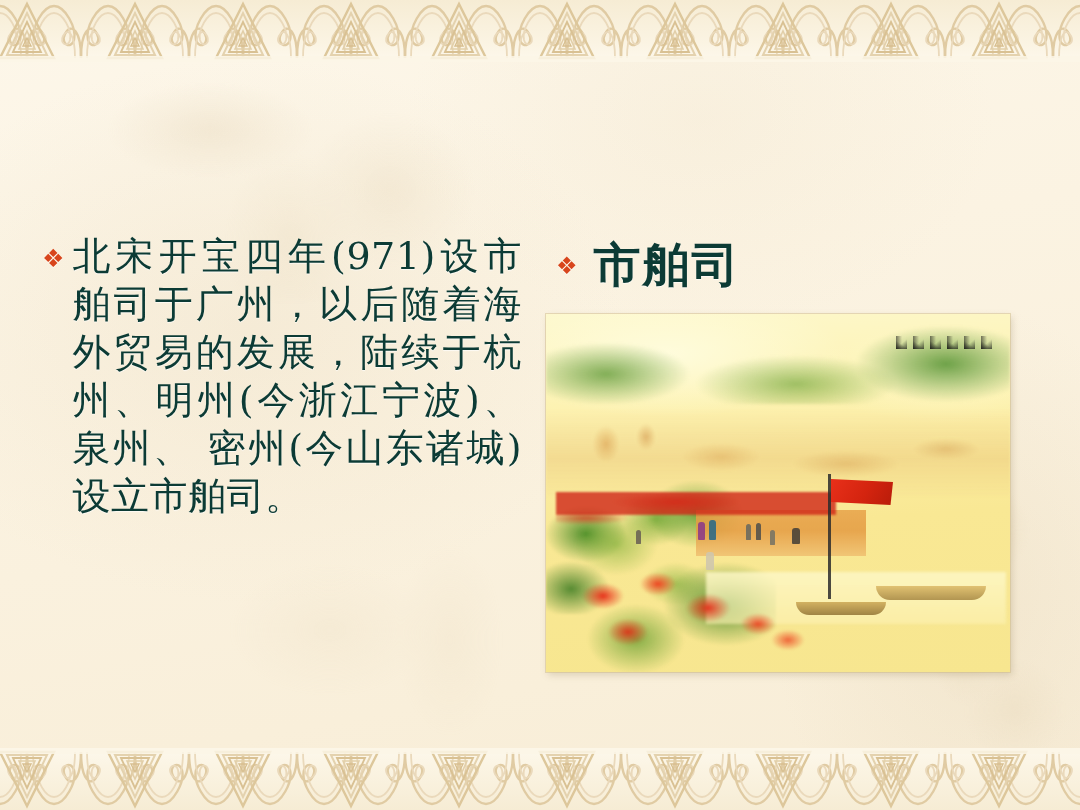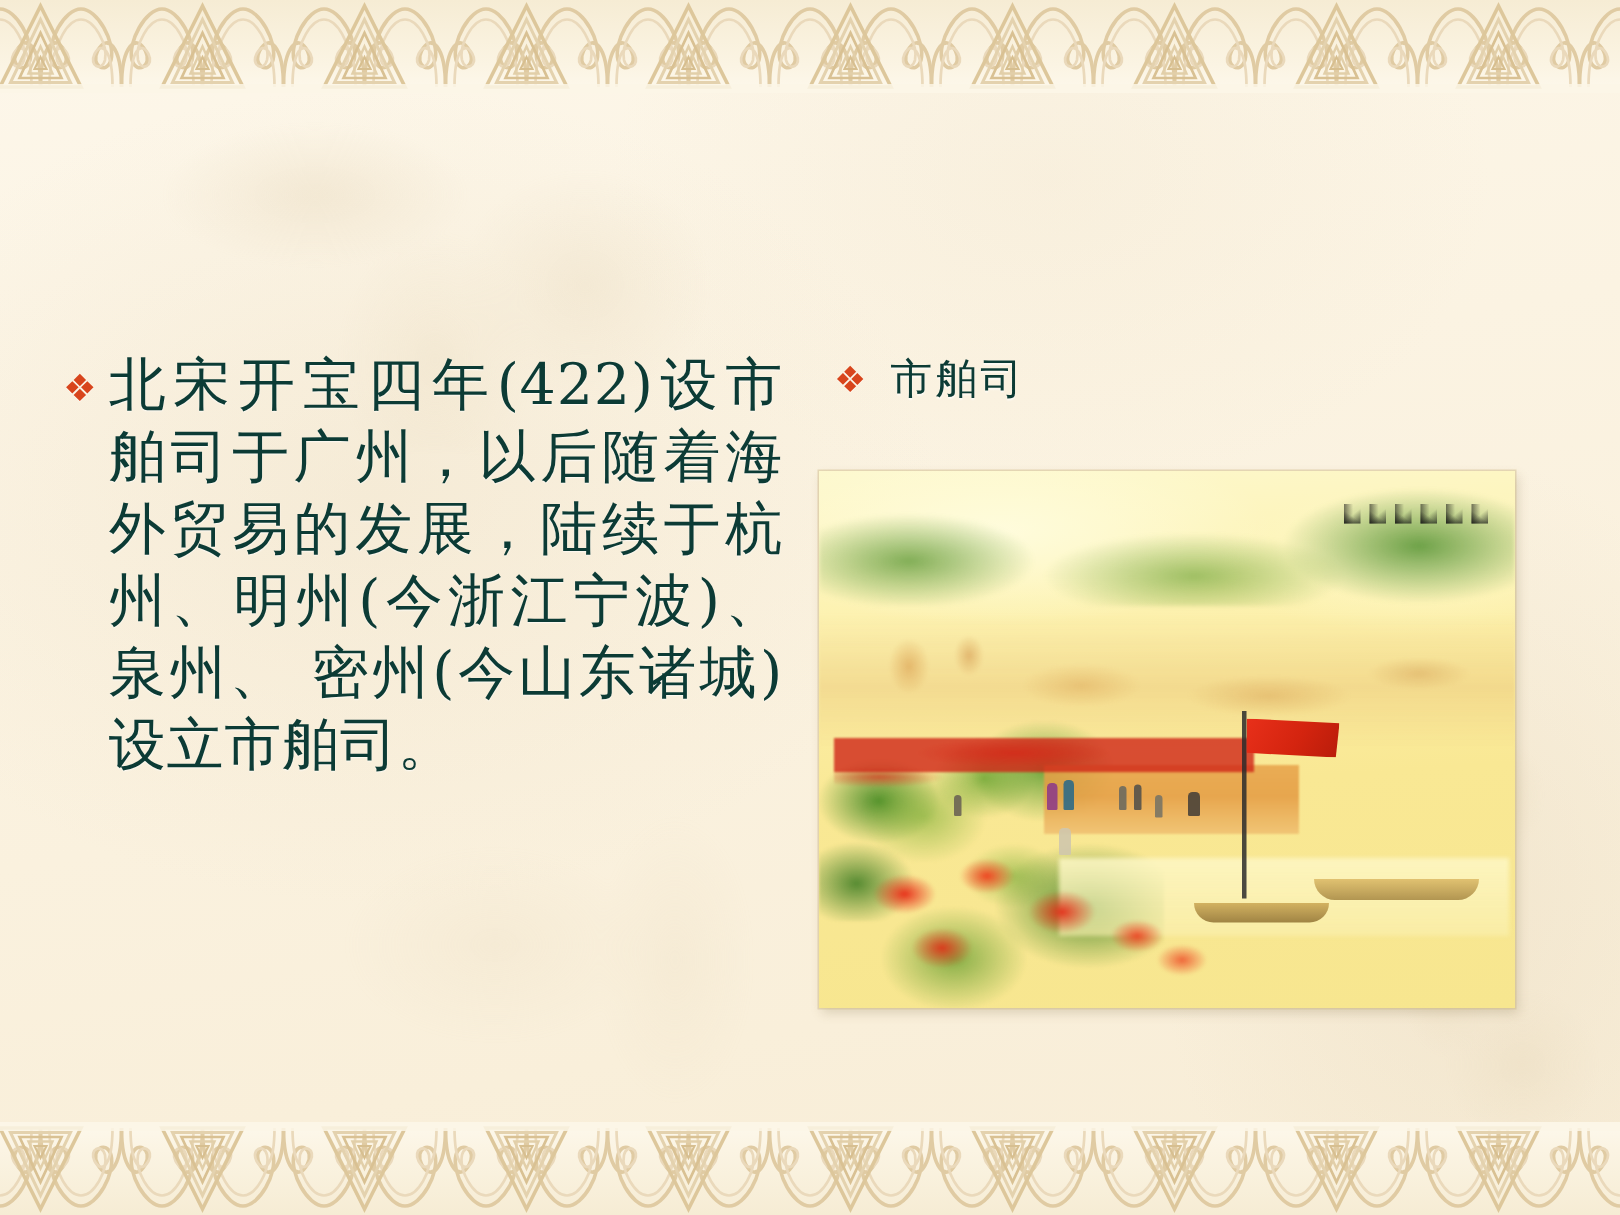--- a/index.html
+++ b/index.html
@@ -70,21 +70,21 @@
   .heading-block{
     position:absolute;left:556px;top:234px;
     display:flex;align-items:center;
   }
   .heading-bullet{
     color:#d8451c;font-size:24px;line-height:1;margin-right:16px;
     text-shadow:0 1px 0 rgba(255,255,255,.55);
     font-family:"DejaVu Sans",sans-serif;
   }
   .heading-text{
-    color:#0c3b35;font-size:28px;font-weight:normal;letter-spacing:2px;
+    color:#0c3b35;font-size:47px;font-weight:bold;letter-spacing:2px;
     text-shadow:0 1px 1px rgba(255,255,255,.7);
     font-family:"DejaVu Serif","Liberation Serif",serif;
   }
 
   
   .painting{
     position:absolute;left:546px;top:314px;width:464px;height:358px;
     overflow:hidden;background:#fdf6c8;
     box-shadow:0 0 0 1px rgba(210,190,140,.5), 2px 3px 7px rgba(120,100,60,.22);
   }
@@ -318,21 +318,21 @@
           <use href="#tri-unit" x="756" y="0"></use>
         <use href="#tri-unit" x="864" y="0"></use>
           <use href="#tri-unit" x="972" y="0"></use>
       </g>
       <rect x="0" y="56" width="1080" height="6" fill="#fcf6e6" opacity=".85"></rect>
     </svg>
   </div>
 
   <div class="body-block">
     <span class="bullet">❖</span>
-    <span class="body-text">北宋开宝四年(422)设市舶司于广州，以后随着海外贸易的发展，陆续于杭州、明州(今浙江宁波)、泉州、 密州(今山东诸城)设立市舶司。</span>
+    <span class="body-text">北宋开宝四年(971)设市舶司于广州，以后随着海外贸易的发展，陆续于杭州、明州(今浙江宁波)、泉州、 密州(今山东诸城)设立市舶司。</span>
   </div>
 
   <div class="heading-block">
     <span class="heading-bullet">❖</span>
     <span class="heading-text">市舶司</span>
   </div>
 
   <div class="painting">
     <div class="pt-layer pt-sky"></div>
     <div class="pt-layer pt-sky2"></div>

